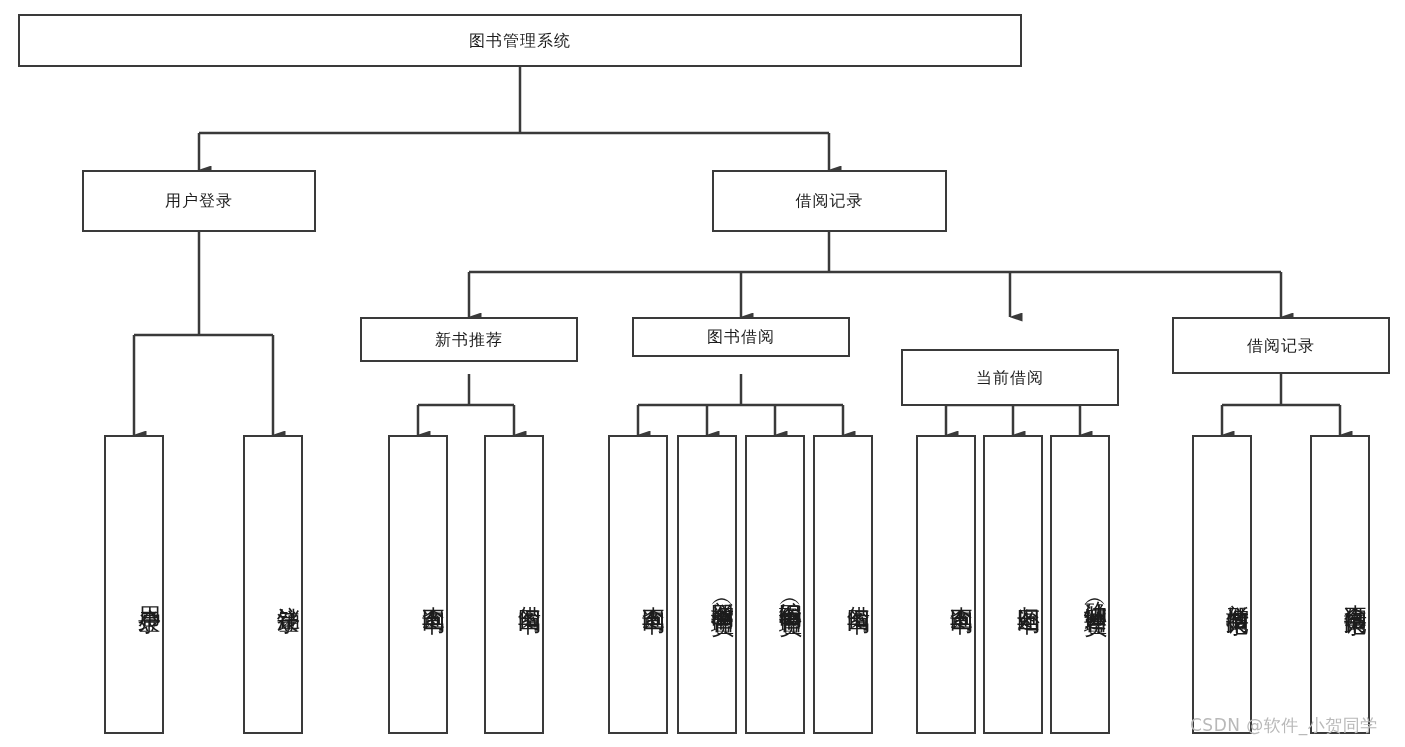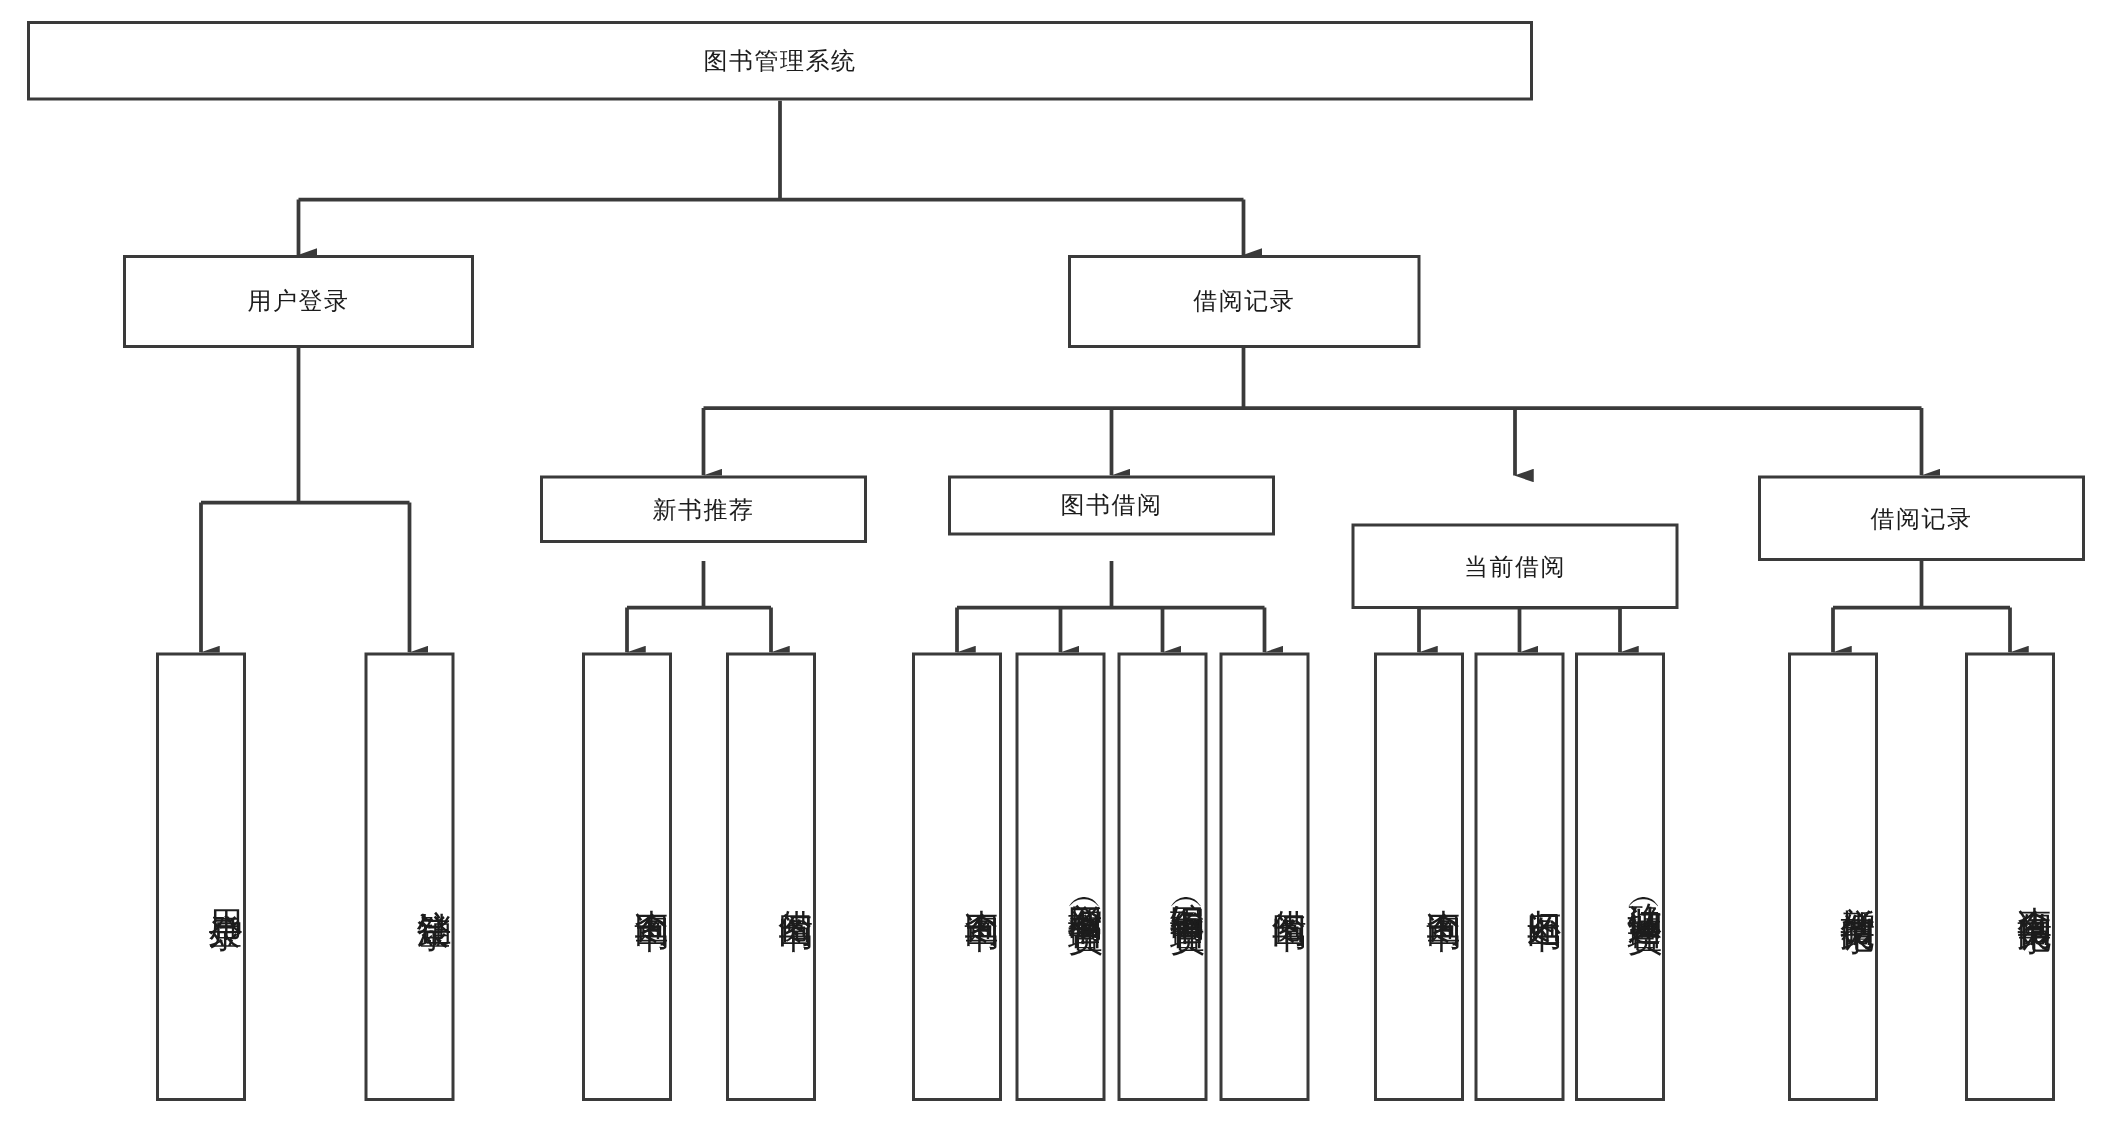--- a/index.html
+++ b/index.html
@@ -172,14 +172,15 @@
         <span class="vtext">确认归还（管理员）</span>
       </div>
       <div class="node vertical" style="left: 1192px; top: 435px; width: 60px; height: 299px;">
         <span class="vtext">新增借阅记录</span>
       </div>
       <div class="node vertical" style="left: 1310px; top: 435px; width: 60px; height: 299px;">
         <span class="vtext">查询借阅记录</span>
       </div>
     </div>
 
+  <div id="watermark">CSDN @软件_小贺同学</div>
 
 </div>
 
 </body></html>

